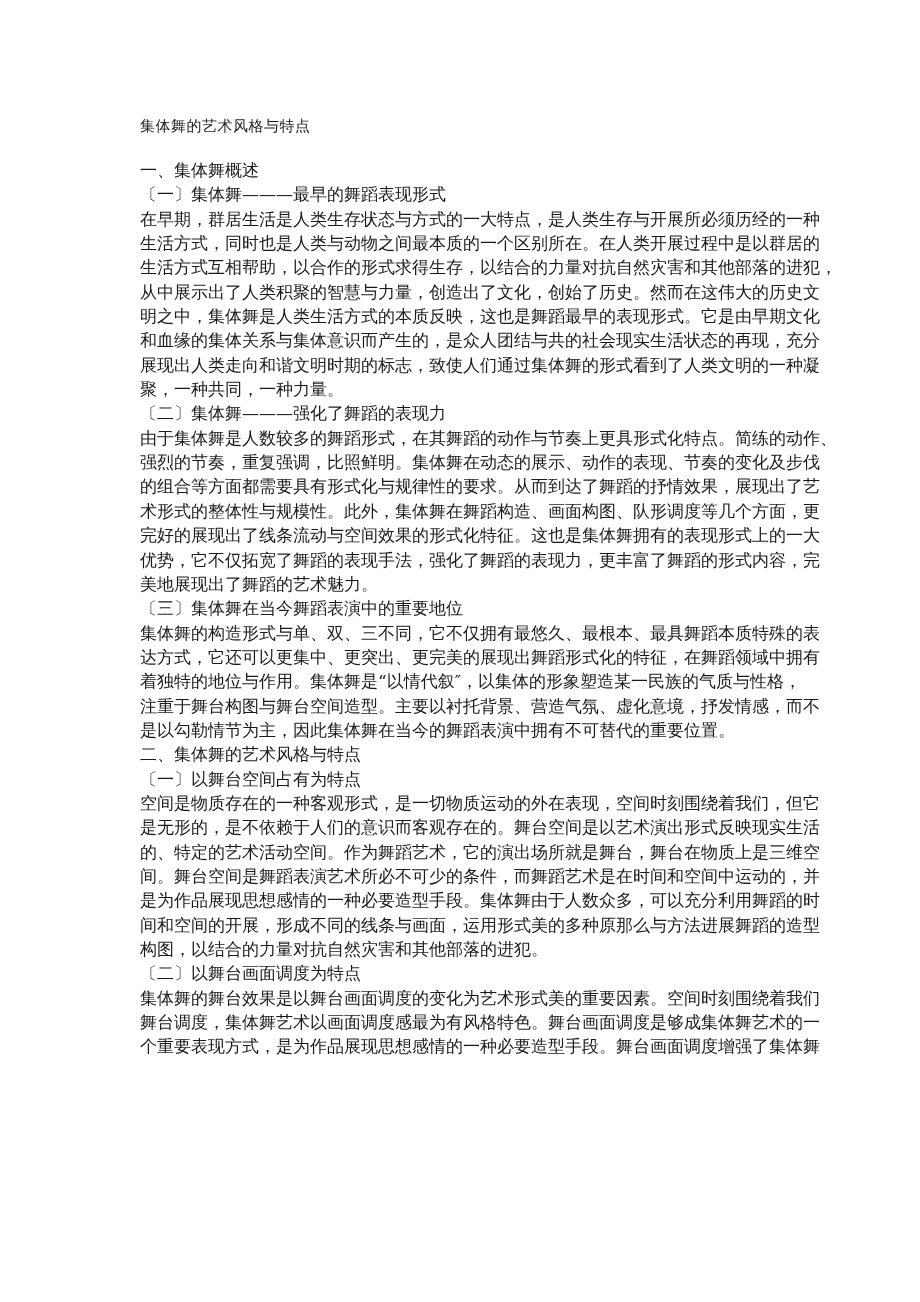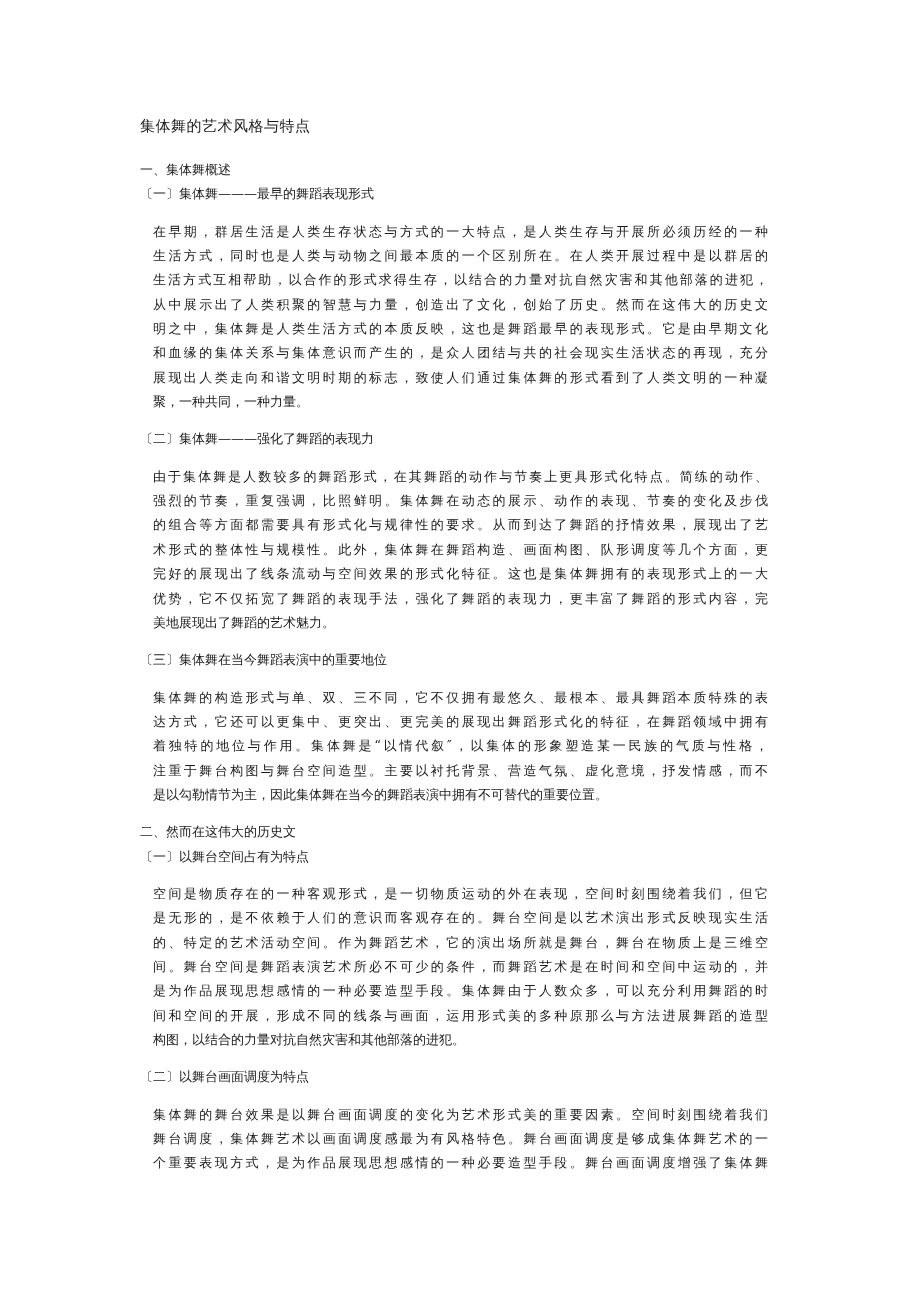--- a/index.html
+++ b/index.html
@@ -23,28 +23,28 @@
     }
     .title {
       font-size: 15px;
       line-height: 24px;
       height: 24px;
       margin: 0 0 20px 0;
       font-weight: normal;
       letter-spacing: 0.5px;
     }
     .line {
-      font-size: 13px;
+      font-size: 17px;
       line-height: 24.35px;
       margin: 0;
       white-space: nowrap;
       overflow: visible;
     }
     .para {
-      margin: 13px;
+      margin: 0;
       font-size: 14.6px;
       line-height: 24.35px;
     }
     .para .line {
       text-align: justify;
       text-align-last: justify;
       display: block;
     }
     .para .line.last {
       text-align-last: left;
@@ -82,21 +82,21 @@
         <span class="line last">美地展现出了舞蹈的艺术魅力。</span>
       </div>
       <div class="line heading">〔三〕集体舞在当今舞蹈表演中的重要地位</div>
       <div class="para">
         <span class="line">集体舞的构造形式与单、双、三不同，它不仅拥有最悠久、最根本、最具舞蹈本质特殊的表</span>
         <span class="line">达方式，它还可以更集中、更突出、更完美的展现出舞蹈形式化的特征，在舞蹈领域中拥有</span>
         <span class="line">着独特的地位与作用。集体舞是“以情代叙″，以集体的形象塑造某一民族的气质与性格，</span>
         <span class="line">注重于舞台构图与舞台空间造型。主要以衬托背景、营造气氛、虚化意境，抒发情感，而不</span>
         <span class="line last">是以勾勒情节为主，因此集体舞在当今的舞蹈表演中拥有不可替代的重要位置。</span>
       </div>
-      <div class="line heading">二、然而在这伟大的历史文</div>
+      <div class="line heading">二、集体舞的艺术风格与特点</div>
       <div class="line heading">〔一〕以舞台空间占有为特点</div>
       <div class="para">
         <span class="line">空间是物质存在的一种客观形式，是一切物质运动的外在表现，空间时刻围绕着我们，但它</span>
         <span class="line">是无形的，是不依赖于人们的意识而客观存在的。舞台空间是以艺术演出形式反映现实生活</span>
         <span class="line">的、特定的艺术活动空间。作为舞蹈艺术，它的演出场所就是舞台，舞台在物质上是三维空</span>
         <span class="line">间。舞台空间是舞蹈表演艺术所必不可少的条件，而舞蹈艺术是在时间和空间中运动的，并</span>
         <span class="line">是为作品展现思想感情的一种必要造型手段。集体舞由于人数众多，可以充分利用舞蹈的时</span>
         <span class="line">间和空间的开展，形成不同的线条与画面，运用形式美的多种原那么与方法进展舞蹈的造型</span>
         <span class="line last">构图，以结合的力量对抗自然灾害和其他部落的进犯。</span>
       </div>

